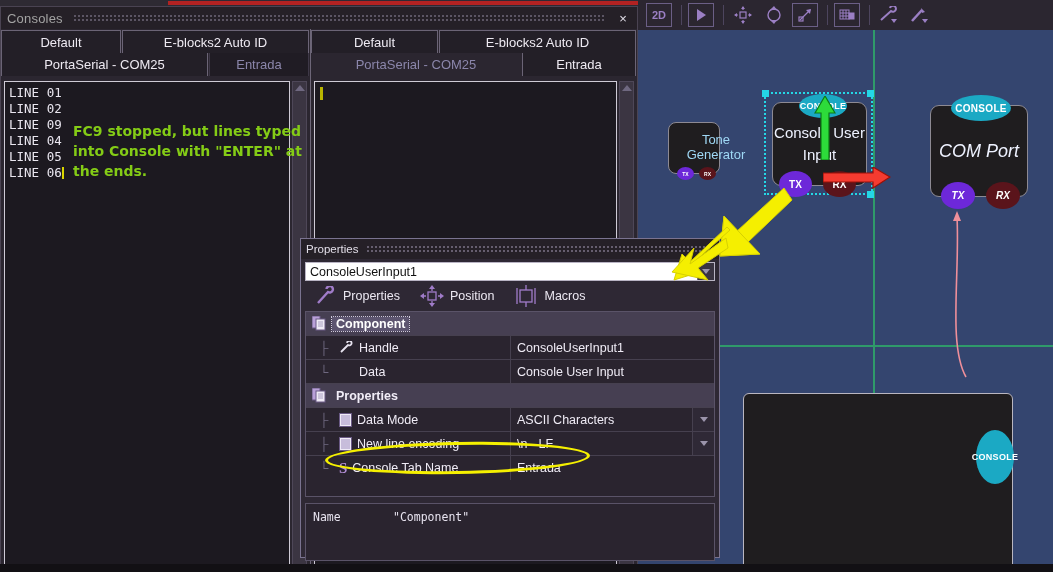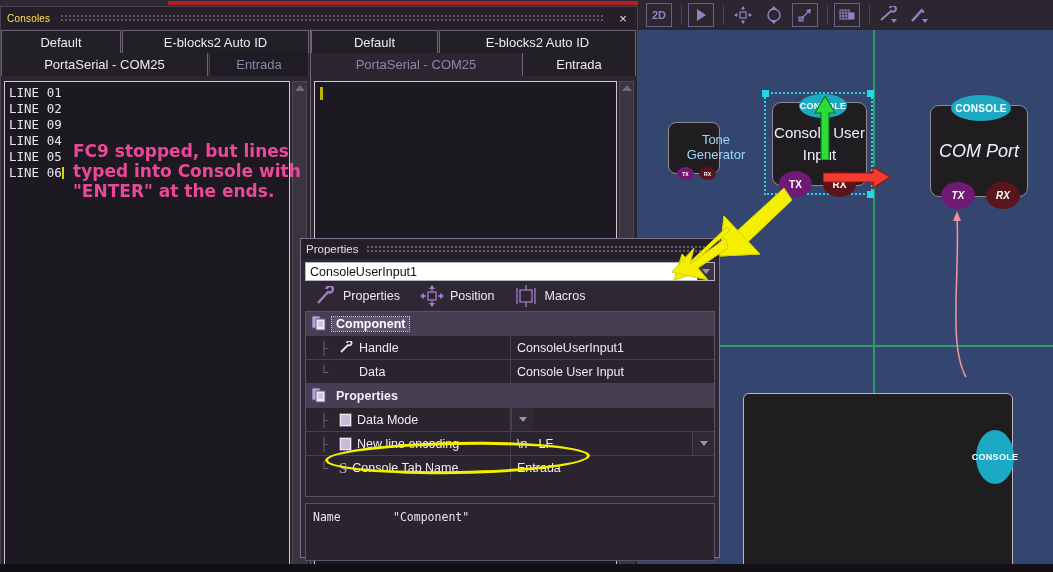--- a/index.html
+++ b/index.html
@@ -17,21 +17,21 @@
 
   
   .consoles-dock {
     position:absolute; left:0; top:6px; width:638px; height:566px;
     background:#2b2630; border:1px solid #4a4352;
   }
   .dock-title {
     position:relative; height:22px; background:#252027;
     display:flex; align-items:center; padding:0 6px;
   }
-  .dock-title .label { color:#fde047; font-size:10px; letter-spacing:.2px; }
+  .dock-title .label { color:#a3a3a3; font-size:13px; letter-spacing:.2px; }
   .dock-title .grip {
     flex:1; height:9px; margin:0 10px;
     background-image:radial-gradient(#6a6374 0.7px, transparent 0.8px);
     background-size:4px 4px; opacity:.85;
   }
   .dock-title .close {
     width:16px; height:16px; color:#e2dee8; font-size:13px;
     display:flex; align-items:center; justify-content:center; cursor:pointer;
   }
 
@@ -72,22 +72,22 @@
     background:#3b3542; border:1px solid #4e4758;
   }
   .console-scroll .arrow {
     width:0; height:0; margin:3px auto 0 auto;
     border-left:5px solid transparent; border-right:5px solid transparent;
     border-bottom:6px solid #6f6880;
   }
 
   
   .annot {
-    position:absolute; left:72px; top:112px; width:230px;
-    color:#ec4899; font-size:17px; font-weight:bold; line-height:20px;
+    position:absolute; left:72px; top:92px; width:230px;
+    color:#84cc16; font-size:14px; font-weight:bold; line-height:20px;
     font-family:"DejaVu Sans", sans-serif;
   }
 
   
   .props-win {
     position:absolute; left:300px; top:238px; width:420px; height:320px;
     background:#2e2834; border:1px solid #7a7390;
   }
   .props-title { height:20px; background:#252027; display:flex; align-items:center; padding:0 5px; }
   .props-title .label { color:#e2dee8; font-size:11.5px; }
@@ -166,21 +166,21 @@
   .blk {
     position:absolute; background:#1f1d1f; border:1px solid #8d8a93;
     border-radius:8px; color:#eef2ff; display:flex; flex-direction:column;
     align-items:center; justify-content:center; text-align:center;
   }
   .blk .bname { line-height:1.15; }
   .port {
     position:absolute; border-radius:50%; display:flex; align-items:center;
     justify-content:center; color:#fff; font-weight:bold;
   }
-  .port.tx { background:#701a75; }
+  .port.tx { background:#6d28d9; }
   .port.rx { background:#5a141b; }
   .bubble {
     position:absolute; border-radius:50%; background:#1ba9c4;
     display:flex; align-items:center; justify-content:center;
     color:#fff; font-size:9px; font-weight:bold; letter-spacing:.3px;
   }
 
   .sel-box { position:absolute; border:2px dotted #24d7e6; }
   .sel-h { position:absolute; width:7px; height:7px; background:#24d7e6; }
 
@@ -452,20 +452,21 @@
       </div>
       <div class="grow">
         <div class="c-name">
           <span class="treeline">├</span>
           <svg width="13" height="14" viewBox="0 0 13 14">
             <rect x="0.5" y="0.5" width="12" height="13" fill="#efeaf6" stroke="#6a5a85"></rect>
             <path d="M2 3h9M2 5h9M2 7h9M2 9h9M2 11h9" stroke="#a08fc0" stroke-width="1"></path>
           </svg>
           <span>Data Mode</span>
         </div>
+        <div class="c-val">ASCII Characters</div>
         <div class="c-dd">
             <i></i>
           </div>
       </div>
       <div class="grow">
         <div class="c-name">
           <span class="treeline">├</span>
           <svg width="13" height="14" viewBox="0 0 13 14">
             <rect x="0.5" y="0.5" width="12" height="13" fill="#efeaf6" stroke="#6a5a85"></rect>
             <path d="M2 3h9M2 5h9M2 7h9M2 9h9M2 11h9" stroke="#a08fc0" stroke-width="1"></path>

